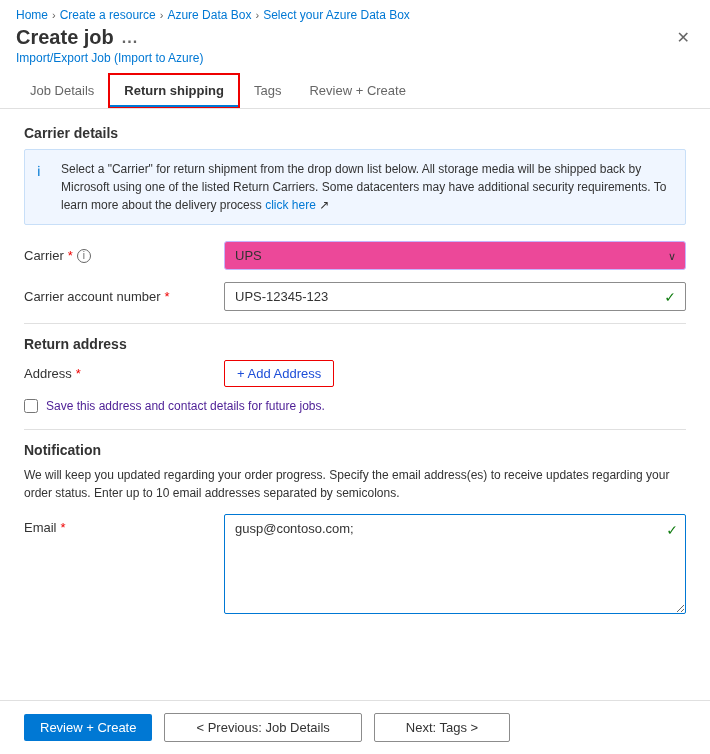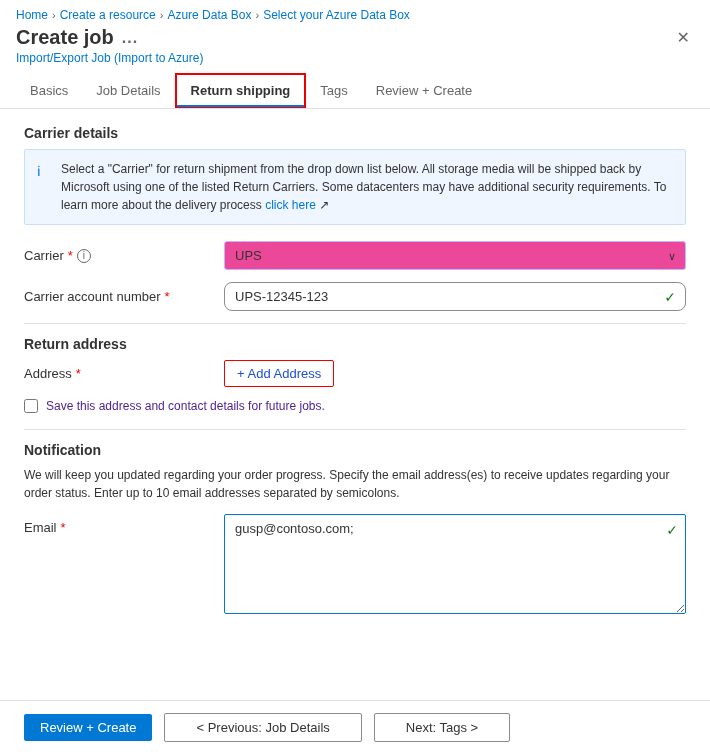--- a/index.html
+++ b/index.html
@@ -191,21 +191,21 @@
       top: 50%;
       transform: translateY(-50%);
       pointer-events: none;
       color: #333;
       font-size: 11px;
     }
     .form-input {
       width: 100%;
       padding: 6px 32px 6px 10px;
       border: 1px solid #8c8c8c;
-      border-radius: 8px;
+      border-radius: 2px;
       font-size: 13px;
       color: #333;
       background: #fff;
     }
     .input-check {
       position: absolute;
       right: 10px;
       top: 50%;
       transform: translateY(-50%);
       color: #107c10;
@@ -338,21 +338,20 @@
       <div class="header-title">
         <span>Create job</span>
         <span class="dots">...</span>
       </div>
       <div class="header-subtitle">Import/Export Job (Import to Azure)</div>
     </div>
     <button class="close-btn">✕</button>
   </div>
 
   <div class="tabs">
-    <button class="tab">Basics</button>
     <button class="tab">Job Details</button>
     <button class="tab highlighted active">Return shipping</button>
     <button class="tab">Tags</button>
     <button class="tab">Review + Create</button>
   </div>
 
   <div class="content">
 
     <div class="section-title">Carrier details</div>
 

